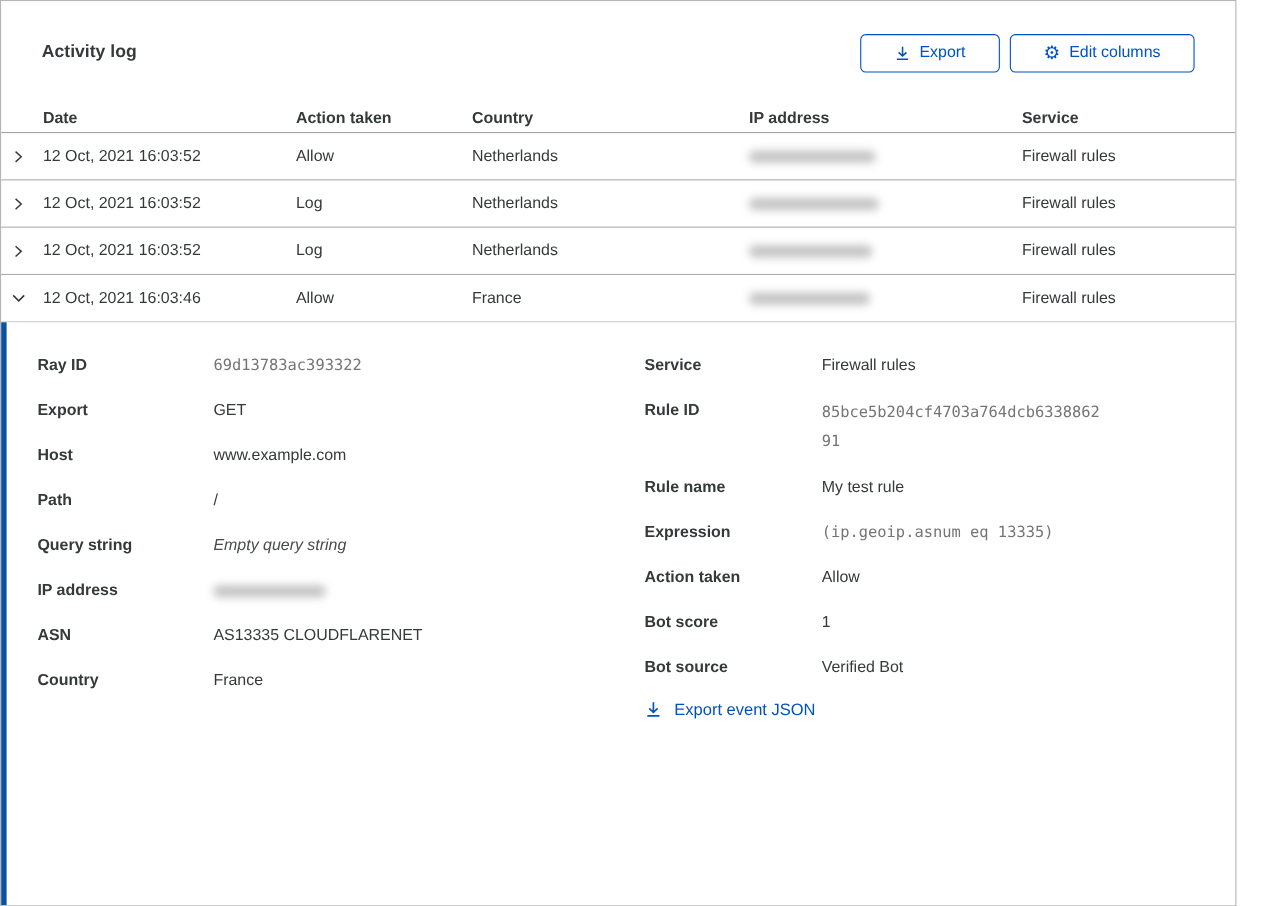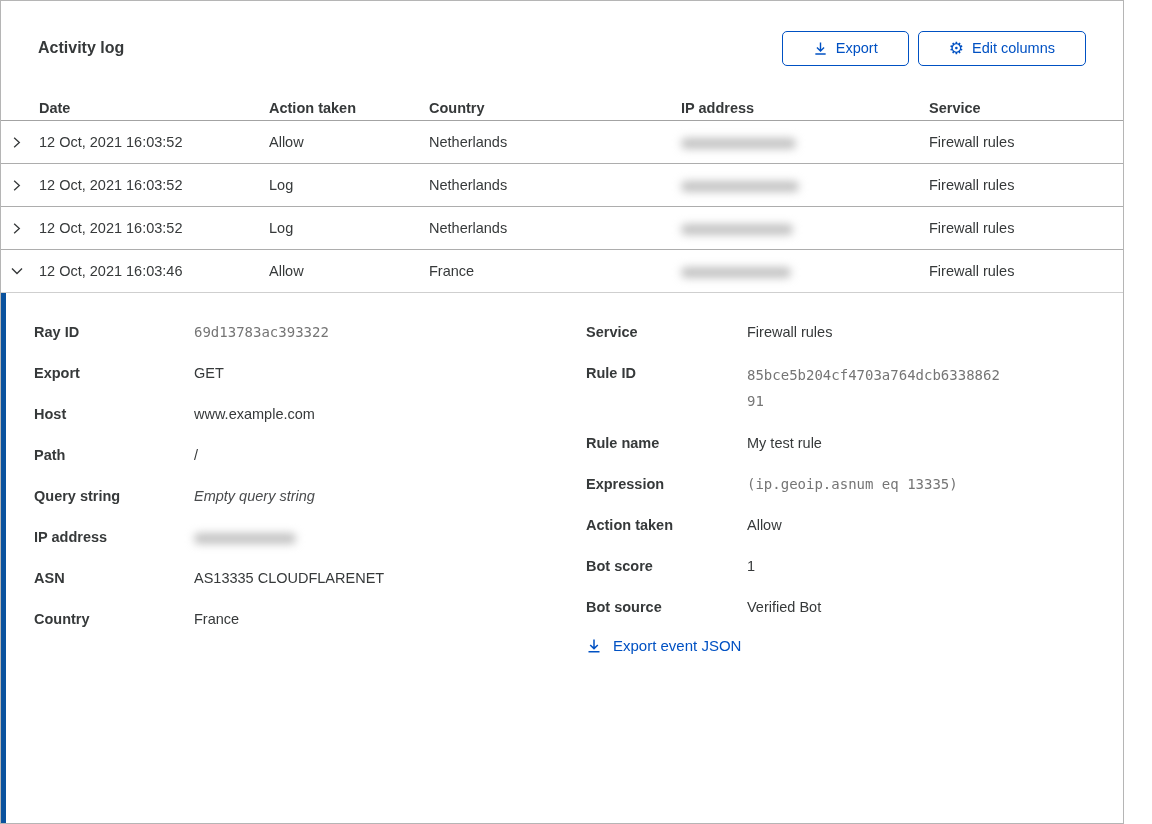--- a/index.html
+++ b/index.html
@@ -38,21 +38,21 @@
   .dcol-left{width:552px;flex:0 0 auto;}
   .dcol-right{flex:1 1 auto;}
   .field{display:flex;margin-bottom:18px;line-height:23px;gap:48px;}
   .flabel{width:112px;flex:0 0 auto;font-weight:700;}
   .dcol-right .flabel{width:113px;}
   .fvalue{max-width:380px;}
   .mono{font-family:"DejaVu Sans Mono",monospace;color:#757575;font-size:14px;}
   .wrapmono{width:258px;word-break:break-all;line-height:26px;}
   .italic{font-style:italic;color:#494b4d;}
   .json-link{
-    display:flex;align-items:flex-end;gap:11px;color:#0051c3;
+    display:flex;align-items:flex-start;gap:11px;color:#0051c3;
     font-size:15px;text-decoration:none;margin-top:4px;cursor:pointer;
   }
   .json-link svg{display:block;}
 </style>
 </head>
 <body>
 
 <div class="frame">
 
   <div class="hdr">

